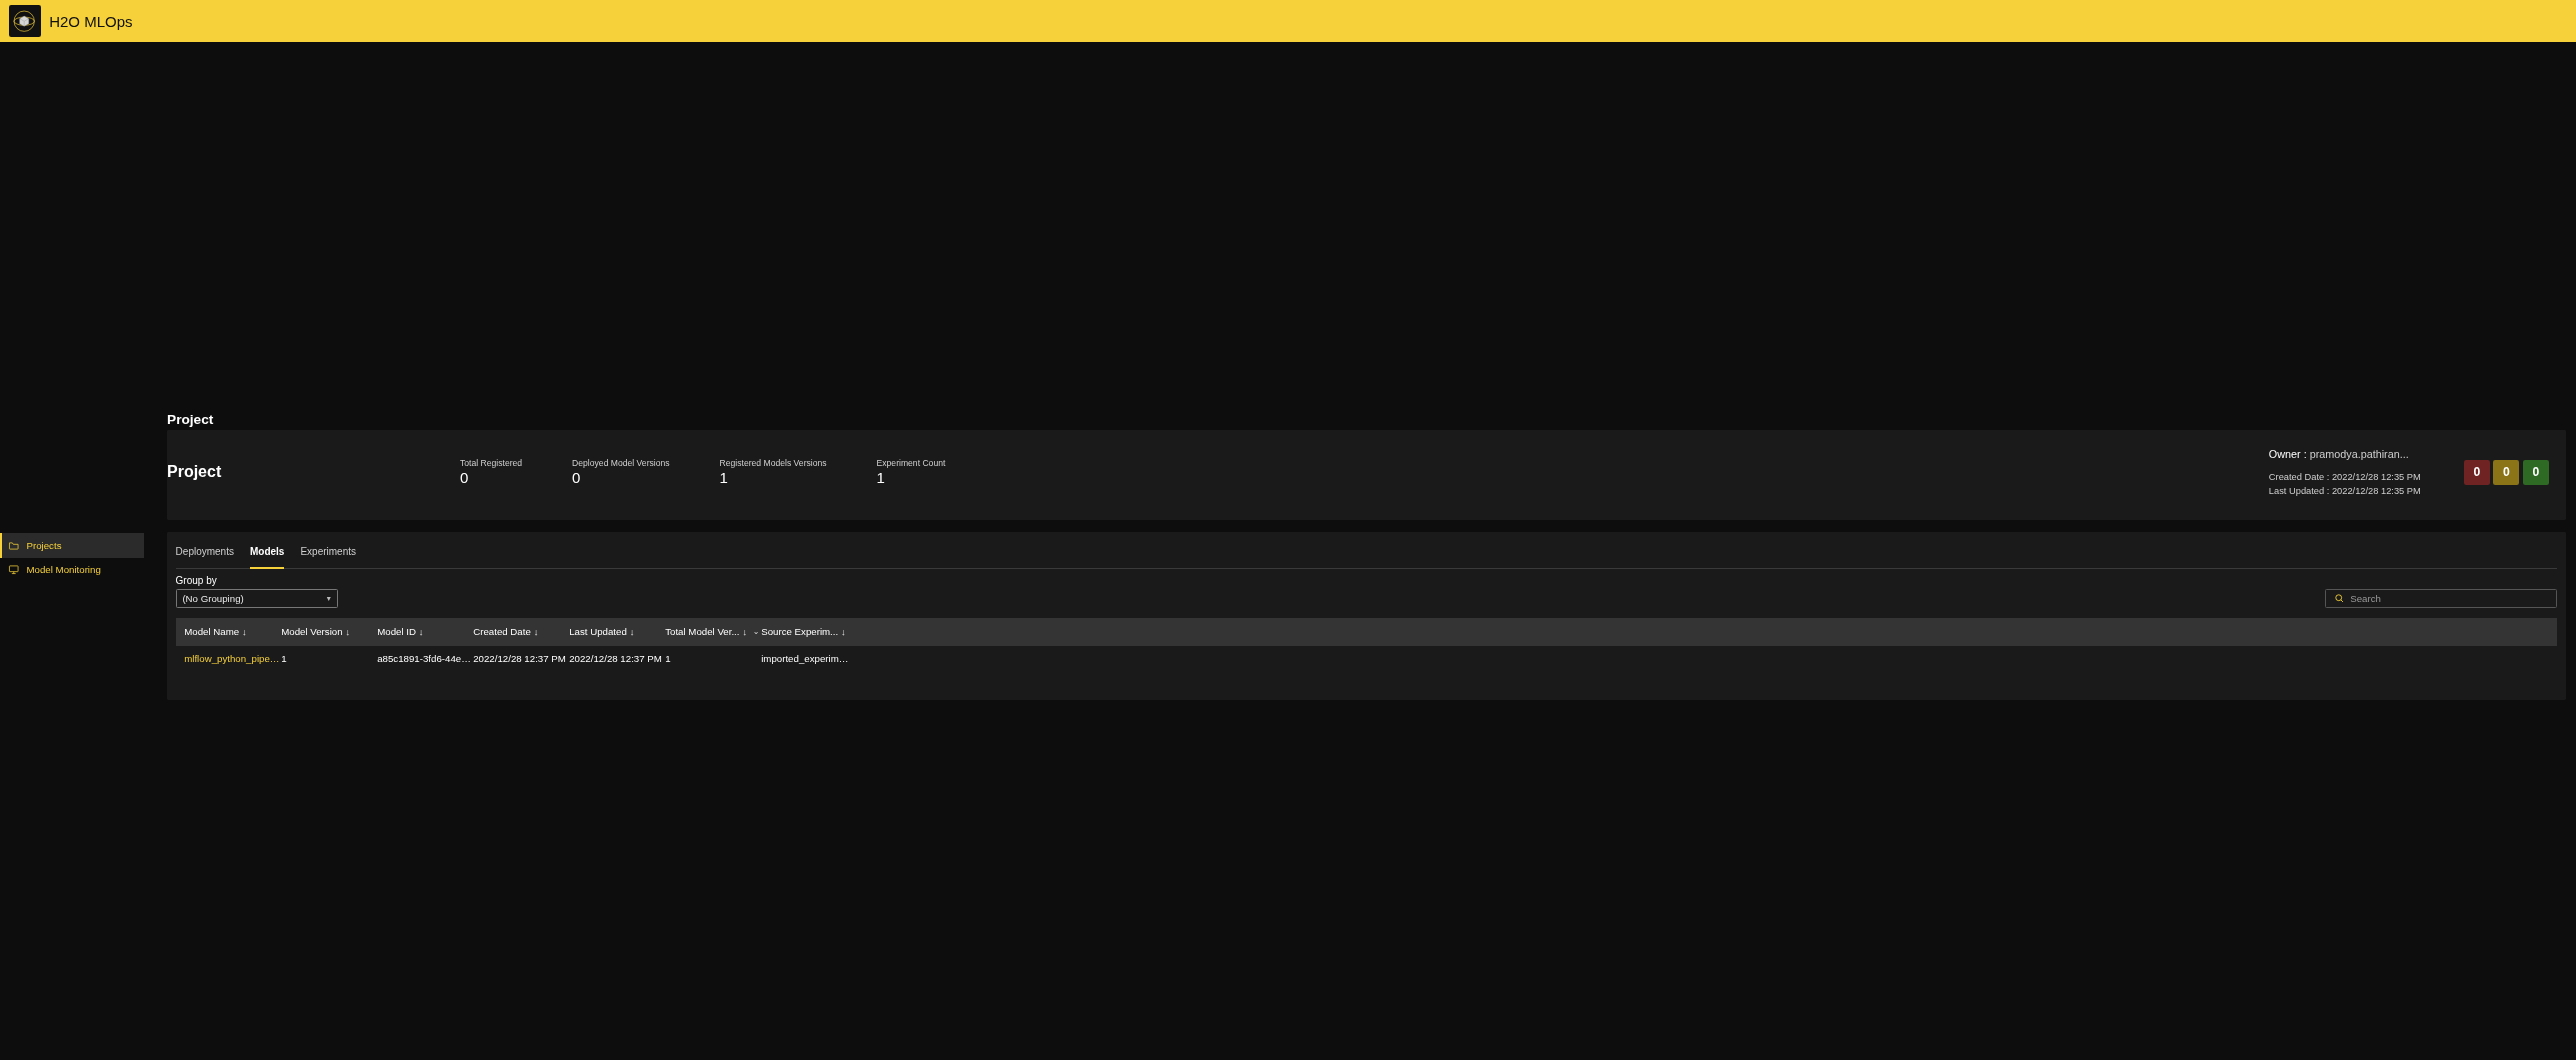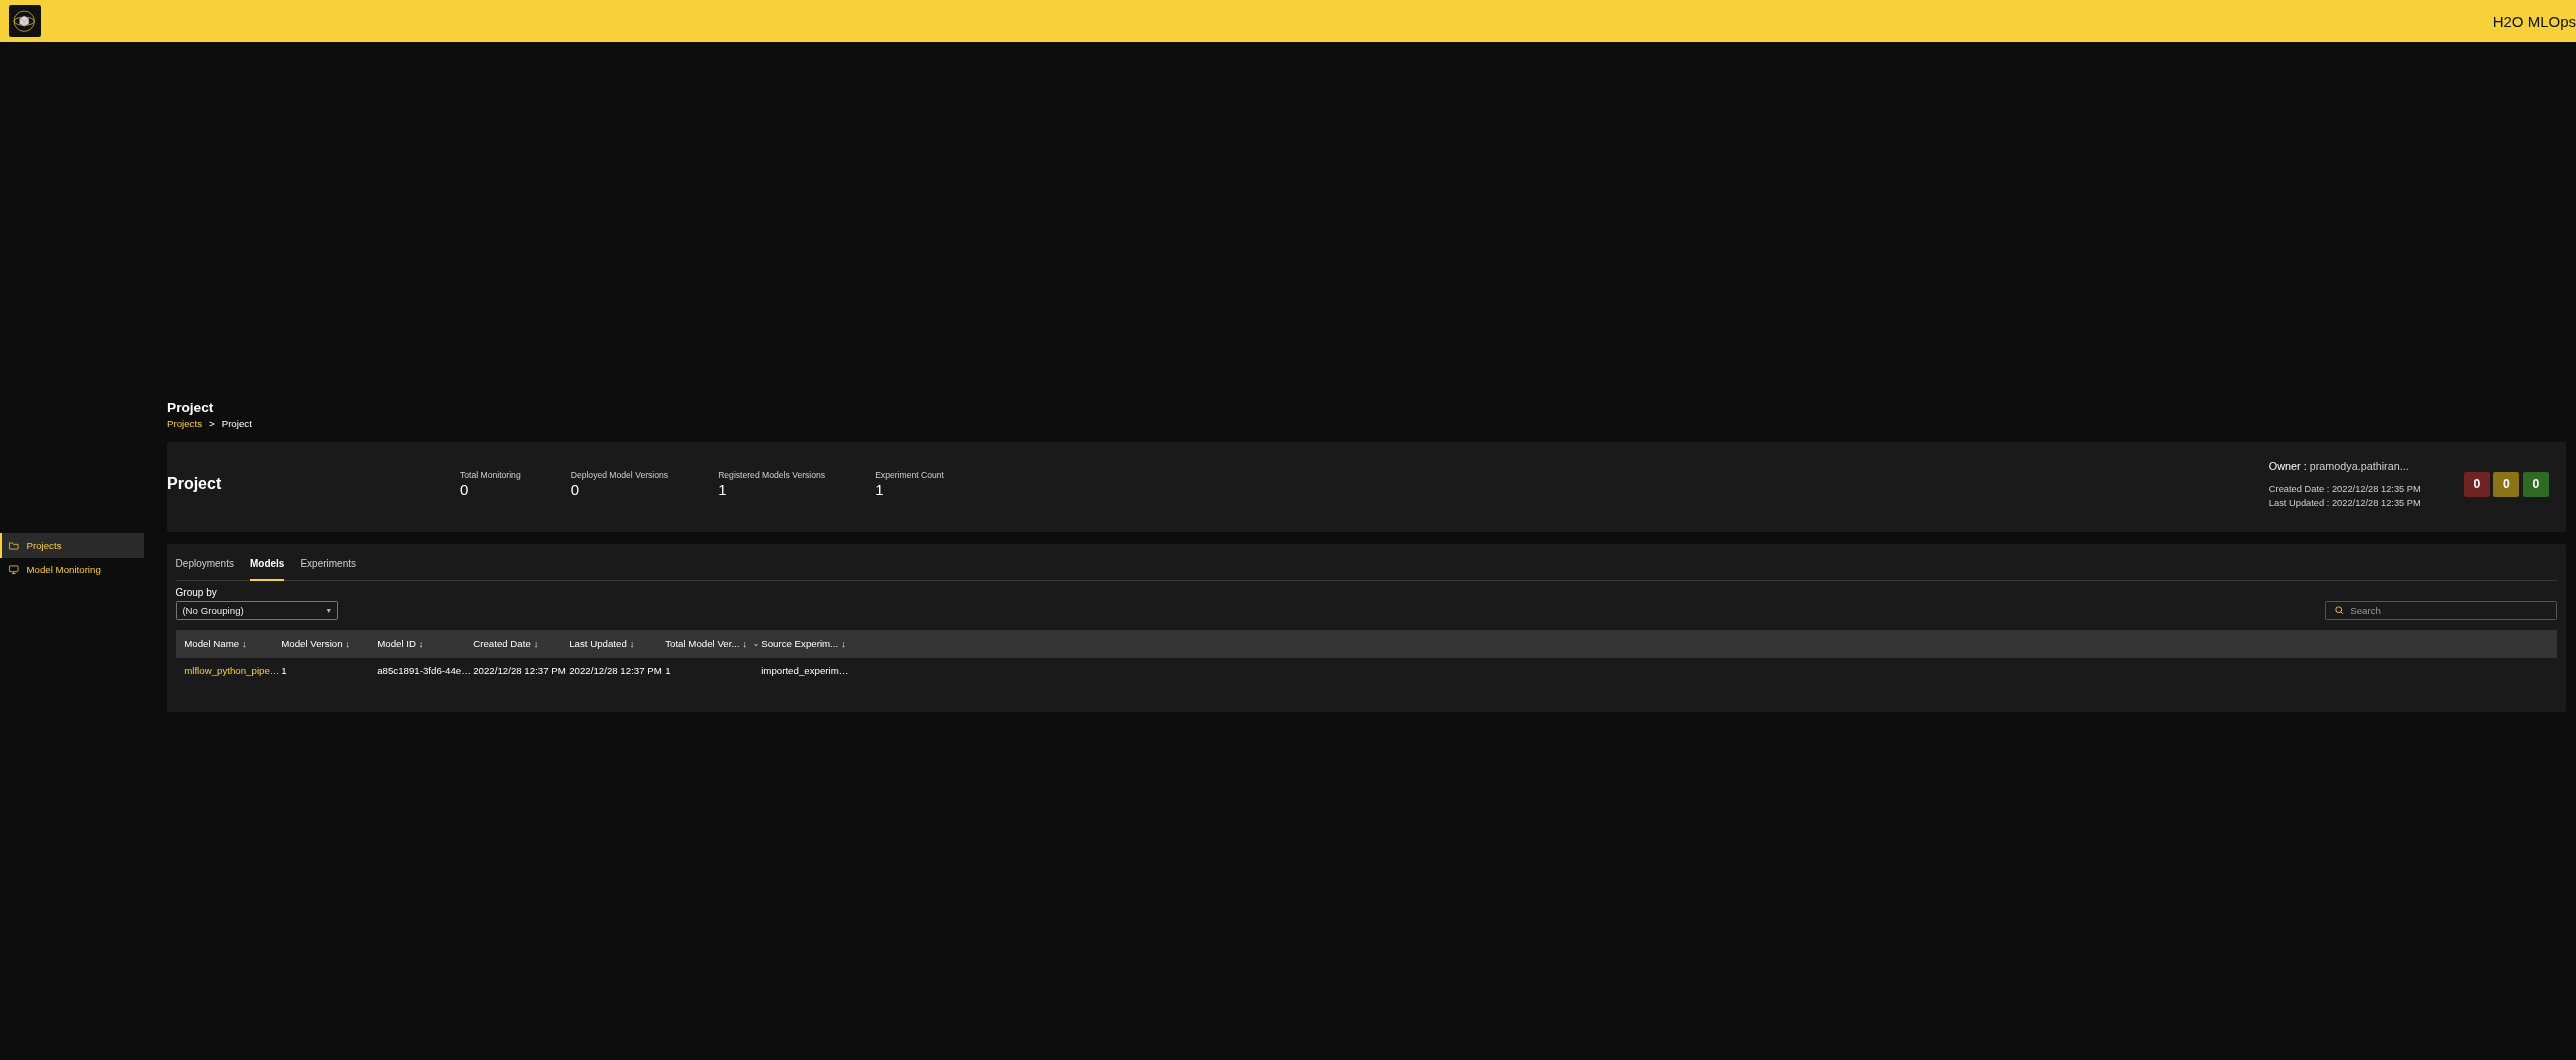--- a/index.html
+++ b/index.html
@@ -12,21 +12,20 @@
     overflow: hidden;
   }
   
   .banner {
     height: 42px;
     background: #f6d13a;
     display: flex;
     align-items: center;
     padding-left: 8.6px;
     gap: 8.6px;
-    justify-content: space-between;
   }
   .logo-box {
     width: 32px; height: 32px;
     background: #111;
     border-radius: 2.2px;
     display: flex; align-items: center; justify-content: center;
   }
   .logo-box svg { width: 24.4px; height: 24.4px; }
   .product-title {
     color: #111;
@@ -250,31 +249,26 @@
           <line x1="12" y1="16" x2="12" y2="20"></line>
         </svg>
       </span>
       <span>Model Monitoring</span>
     </div>
   </nav>
 
   <main class="content">
 
     <h1 class="page-title">Project</h1>
-    <div class="breadcrumb">
-      <a>Projects</a>
-      <span class="sep">&gt;</span>
-      <span class="curr">Project</span>
-    </div>
 
     <div class="summary-card">
       <div class="proj-name">Project</div>
 
       <div class="stat-block">
-        <span class="label">Total Monitoring</span>
+        <span class="label">Total Registered</span>
         <span class="value">0</span>
       </div>
       <div class="stat-block">
         <span class="label">Deployed Model Versions</span>
         <span class="value">0</span>
       </div>
       <div class="stat-block">
         <span class="label">Registered Models Versions</span>
         <span class="value">1</span>
       </div>

